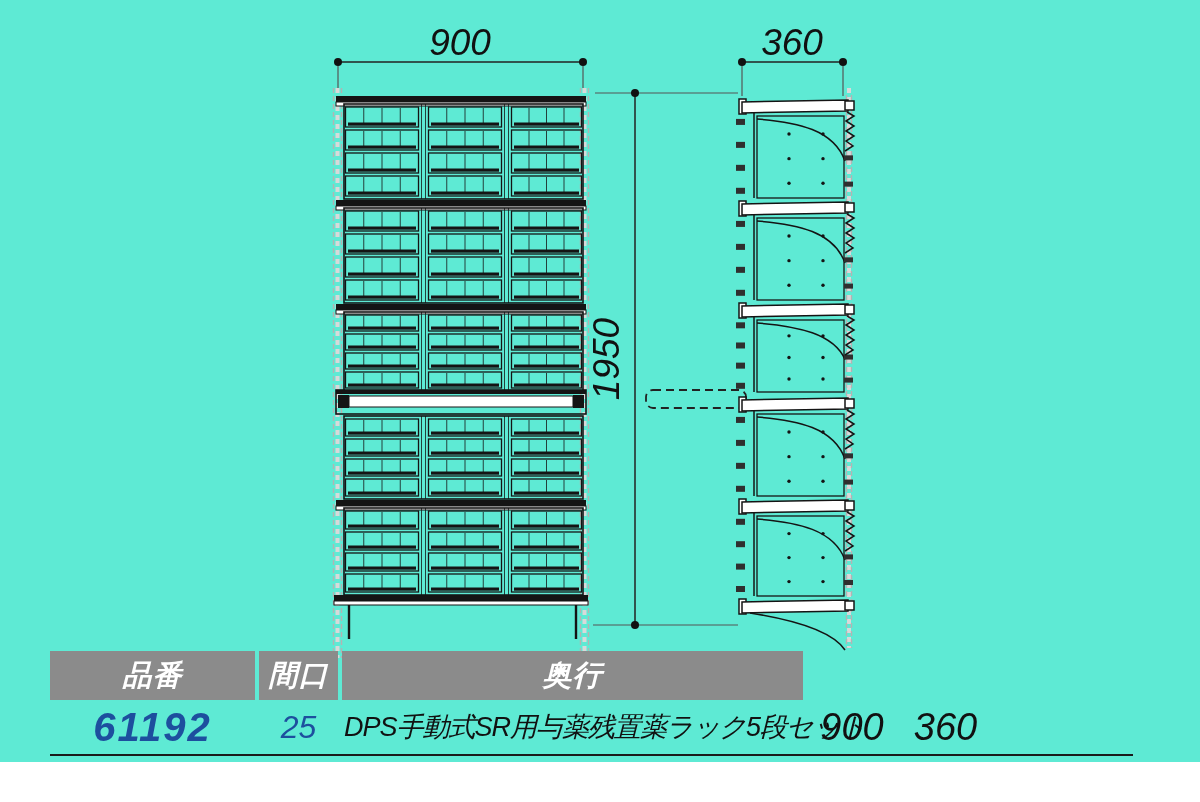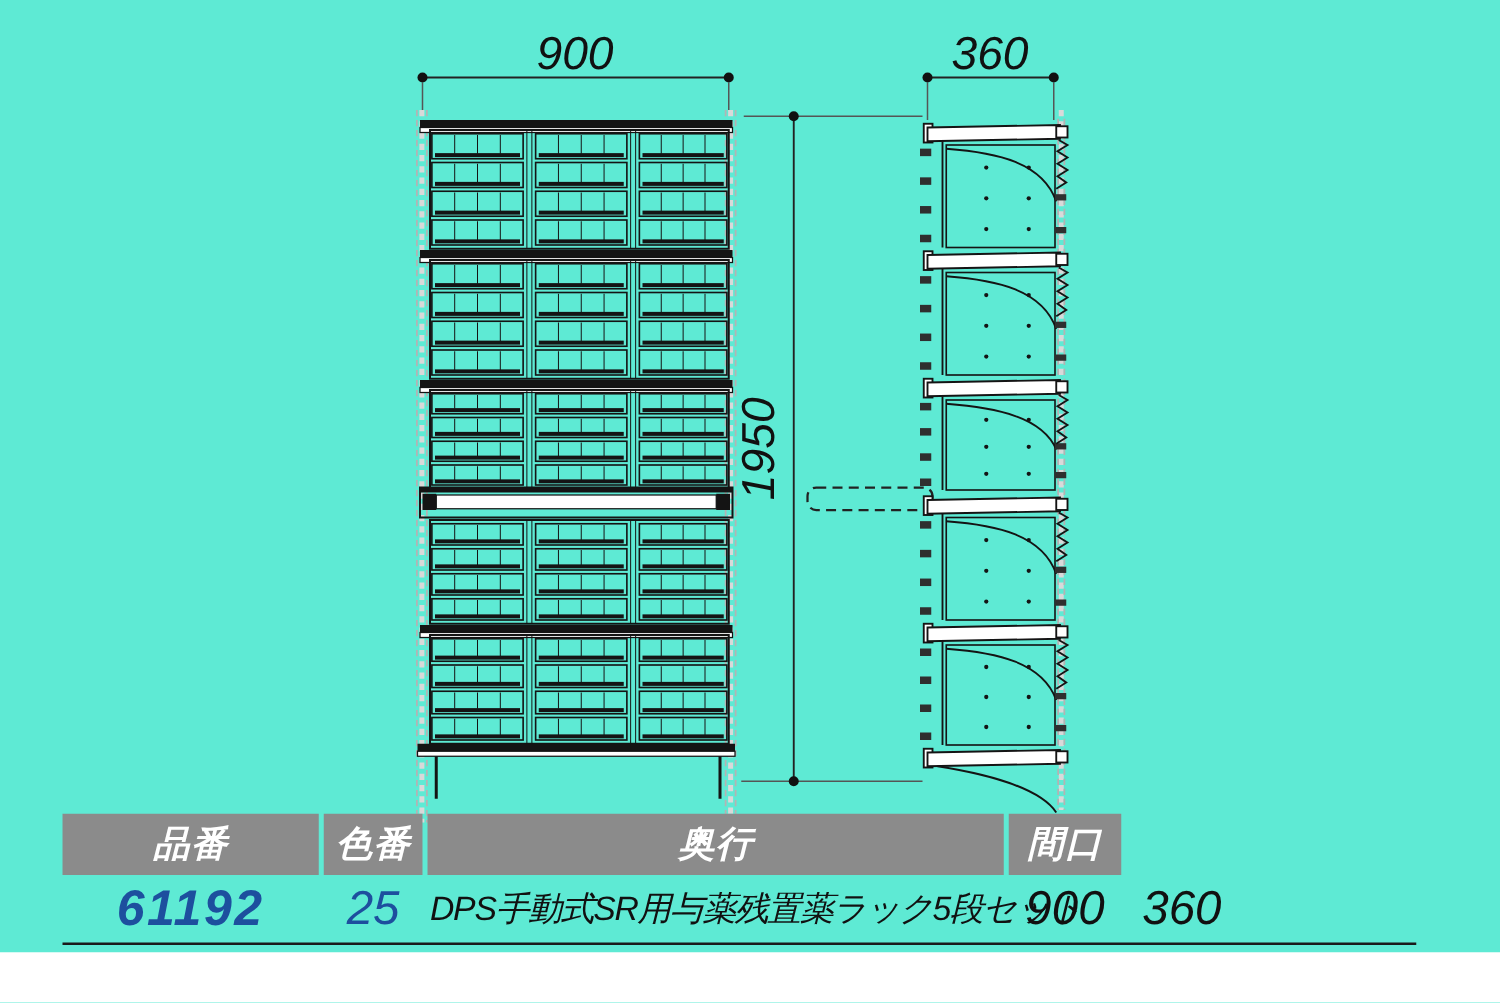--- a/index.html
+++ b/index.html
@@ -29,21 +29,21 @@
 
   
   .spec-table{position:absolute;left:50px;top:651px;width:1083px;}
   .thead,.trow{display:grid;grid-template-columns:205px 79px 461px 90px 89px 139px;column-gap:4px;}
   .th{height:49px;background:var(--header-gray,#8b8b8b);color:#fff;font-size:29px;font-weight:700;
       display:flex;align-items:center;justify-content:center;letter-spacing:1px;}
   .trow{border-bottom:2px solid #1a1a1a;}
   .td{height:54px;display:flex;align-items:center;justify-content:center;color:#111;
       font-size:38px;white-space:nowrap;}
   .td.hinban{color:var(--accent-blue,#1d4f9e);font-weight:700;font-size:40px;letter-spacing:2px;}
-  .td.iroban{color:var(--accent-blue,#1d4f9e);font-size:38px;text-align:center;}
+  .td.iroban{color:var(--accent-blue,#1d4f9e);font-size:32px;text-align:center;}
   .td.name{justify-content:flex-start;font-size:27px;letter-spacing:-1px;padding-left:2px;}
   .td.num{font-size:38px;}
 </style>
 </head>
 <body>
 
 <div class="page">
 
   <svg id="drawing" width="1200" height="660" viewBox="0 0 1200 660">
 
@@ -527,23 +527,22 @@
         <circle class="dimdot" cx="635" cy="93" r="4"></circle>
         <circle class="dimdot" cx="635" cy="625" r="4"></circle>
         <text class="dimtext" transform="translate(619,359) rotate(-90)">1950</text>
       </g>
     </g>
   </svg>
 
   <div class="spec-table">
     <div class="thead">
       <div class="th">品番</div>
-      <div class="th">色番</div>
+      <div class="th">間口</div>
       <div class="th">奥行</div>
-      <div class="th">間口</div>
     </div>
     <div class="trow">
       <div class="td hinban">61192</div>
       <div class="td iroban">25</div>
       <div class="td name">DPS手動式SR用与薬残置薬ラック5段セット</div>
       <div class="td num">900</div>
       <div class="td num">360</div>
     </div>
   </div>
 </div>

